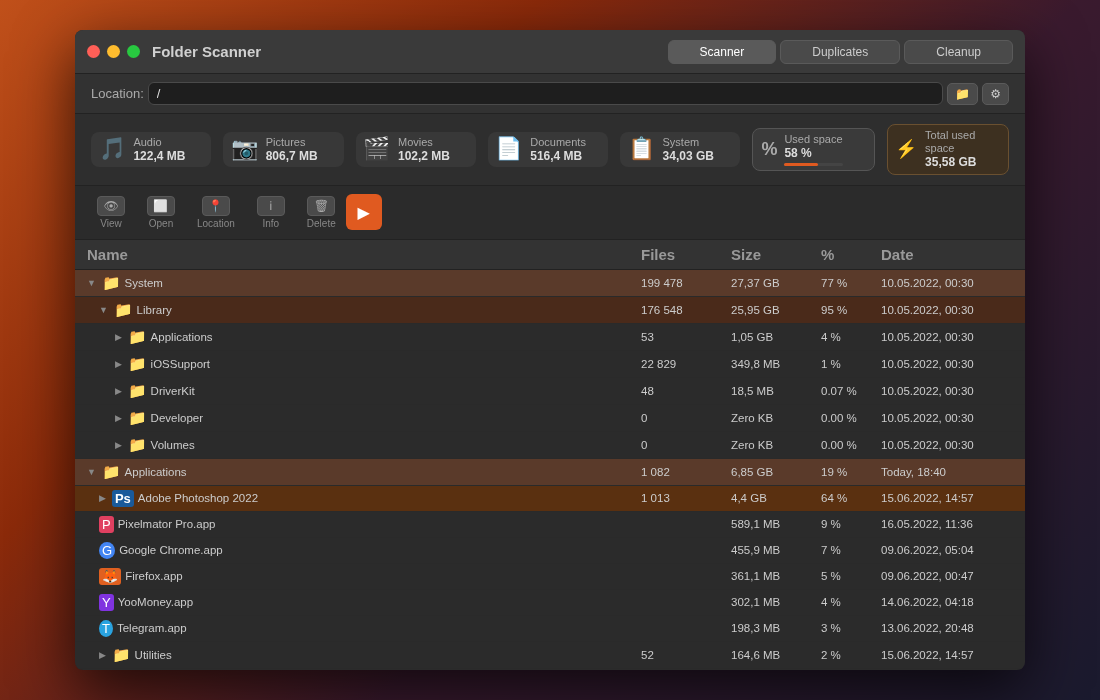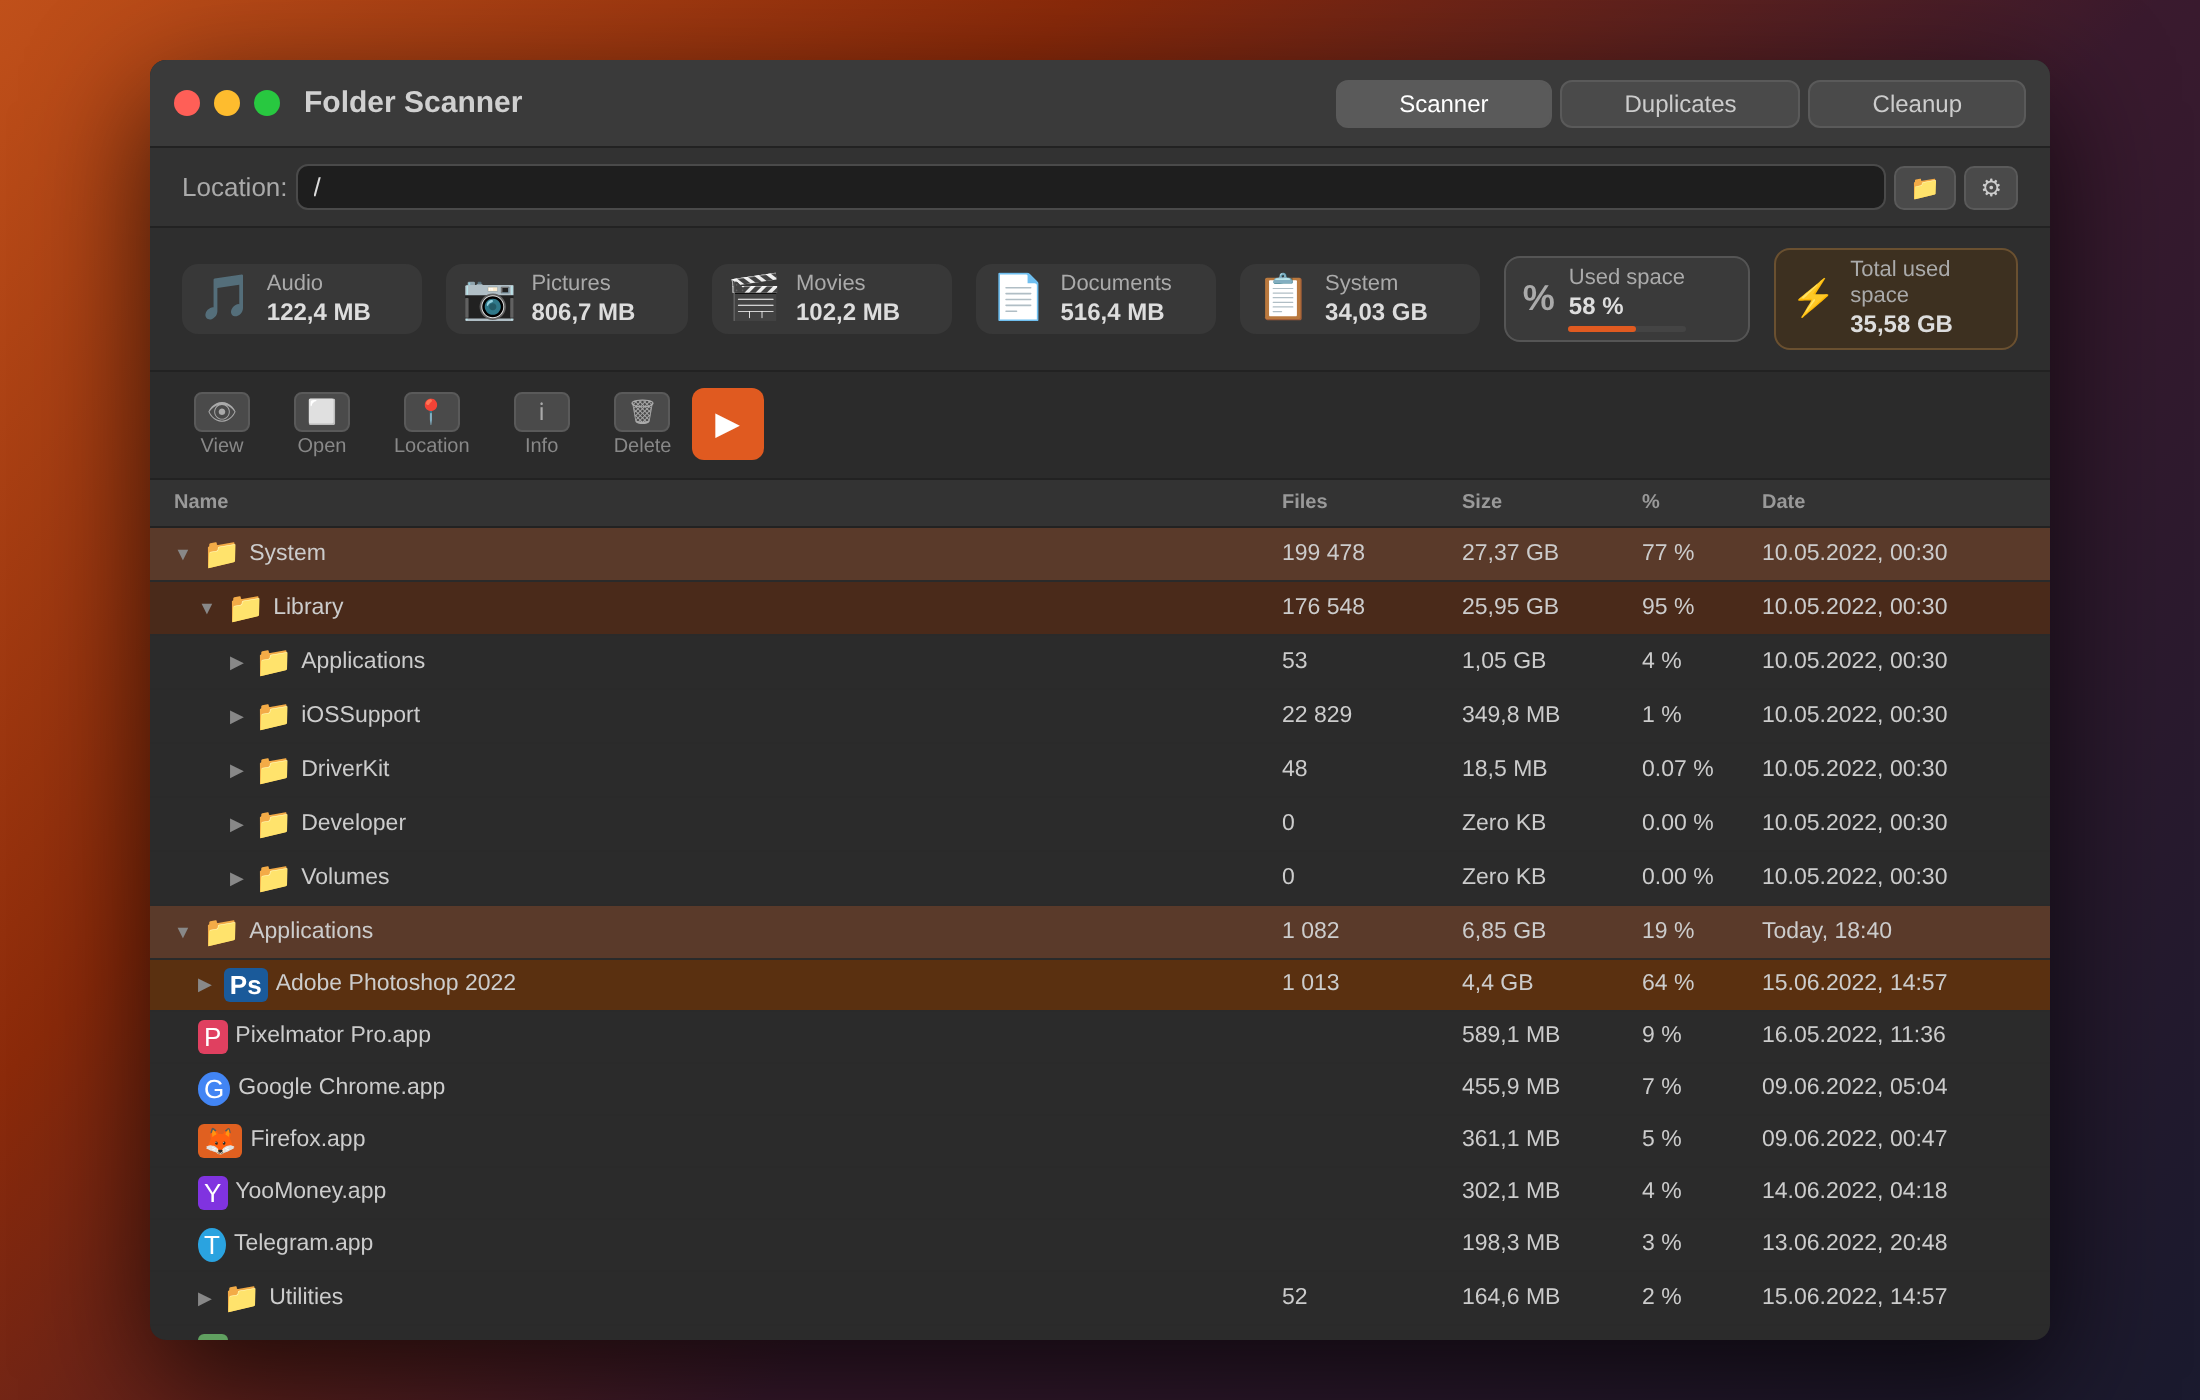--- a/index.html
+++ b/index.html
@@ -207,21 +207,21 @@
       display: grid;
       grid-template-columns: 1fr 90px 90px 60px 140px;
       background: #333;
       padding: 4px 8px;
       border-bottom: 1px solid #222;
       position: sticky;
       top: 0;
       z-index: 10;
     }
     .th {
-      font-size: 10px;
+      font-size: 15px;
       color: #999;
       font-weight: 600;
       padding: 2px 4px;
     }
     .th.right { text-align: left; }
     .table-row {
       display: grid;
       grid-template-columns: 1fr 90px 90px 60px 140px;
       padding: 3px 8px;
       border-bottom: 1px solid #2a2a2a;

